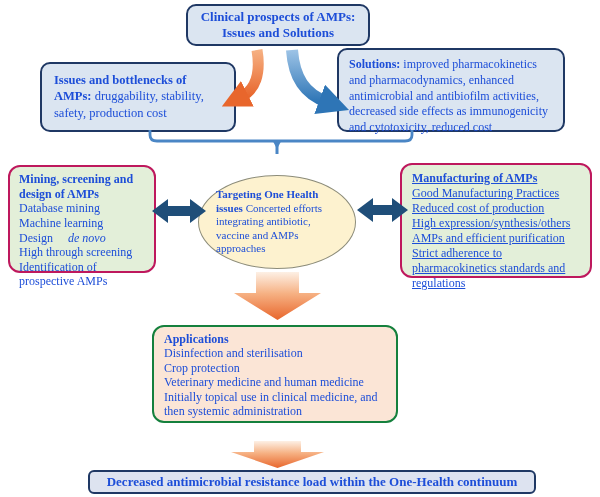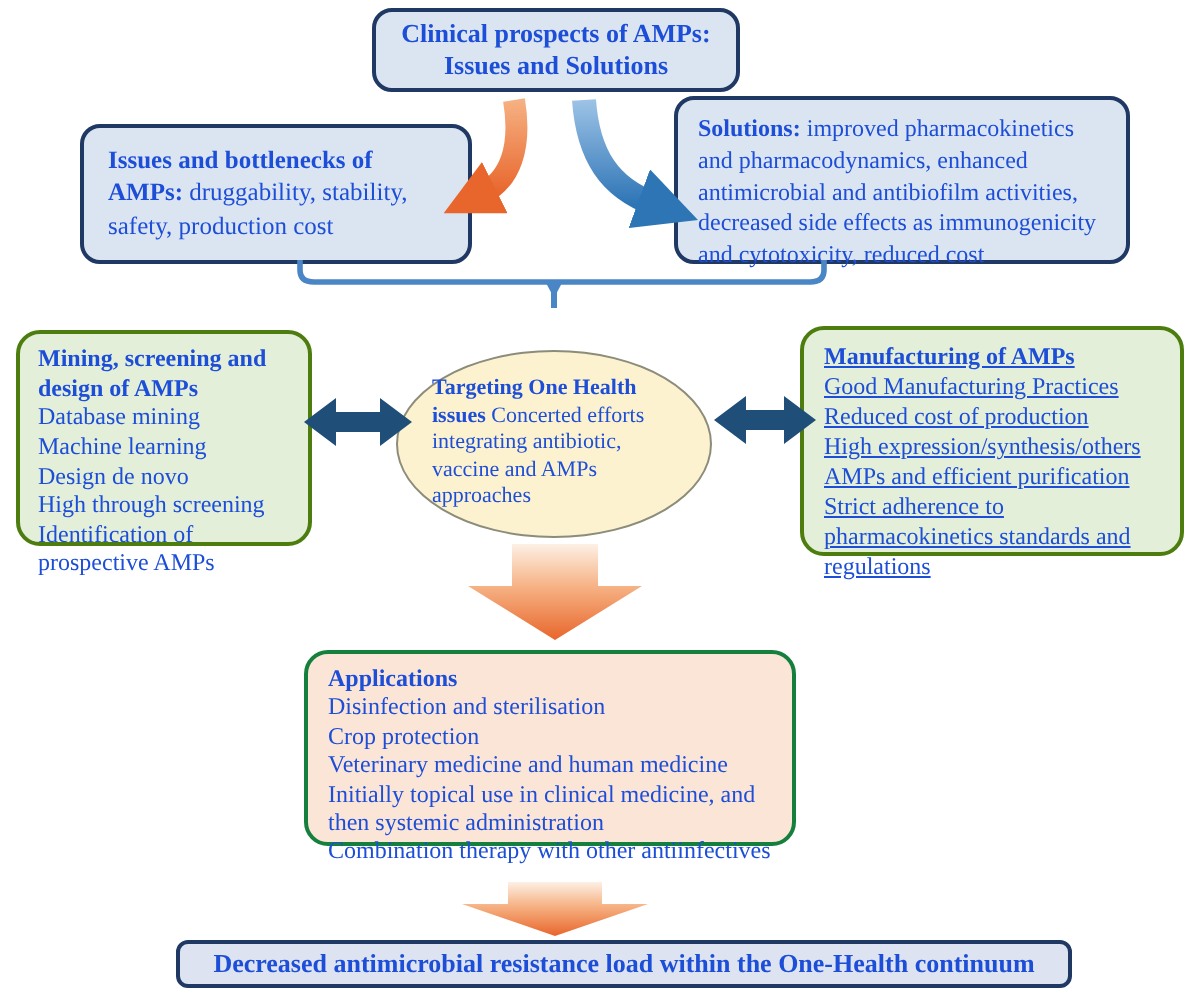--- a/index.html
+++ b/index.html
@@ -2,23 +2,23 @@
 <html><head>
 <meta charset="utf-8">
 <style>
   html,body{margin:0;padding:0;background:#fff;}
   #canvas{
     position:relative;width:600px;height:497px;background:#ffffff;
     font-family:"Liberation Serif","DejaVu Serif",serif;color:#1d4ed8;overflow:hidden;
   }
   .box{position:absolute;box-sizing:border-box;z-index:1;}
   .blue-box{background:#dbe5f1;border:2px solid #1f3864;border-radius:10px;}
-  .green-box{background:#e3efd9;border:2px solid #4d7c0f;border-radius:12px;}
+  .green-box{background:#e3efd9;border:2px solid #be185d;border-radius:12px;}
   .bold{font-weight:bold;}
-  .ital{}
+  .ital{font-style:italic;margin-left:12px;}
 
   #title-box{left:186px;top:4px;width:184px;height:42px;
     display:flex;align-items:center;justify-content:center;text-align:center;
     font-weight:bold;font-size:13px;line-height:1.25;padding:2px 6px;}
   #issues-box{left:40px;top:62px;width:196px;height:70px;
     font-size:12.5px;line-height:1.3;padding:8px 8px 4px 12px;}
   #solutions-box{left:337px;top:48px;width:228px;height:84px;
     font-size:12px;line-height:1.32;padding:7px 7px 4px 10px;}
   #mining-box{left:8px;top:165px;width:148px;height:108px;
     font-size:12px;line-height:1.22;padding:5px 5px 2px 9px;overflow:visible;}
@@ -77,21 +77,20 @@
     <div>AMPs and efficient purification</div>
     <div>Strict adherence to pharmacokinetics standards and regulations</div>
   </div>
 
   <div class="box" id="applications-box">
     <div class="bold">Applications</div>
     <div>Disinfection and sterilisation</div>
     <div>Crop protection</div>
     <div>Veterinary medicine and human medicine</div>
     <div>Initially topical use in clinical medicine, and then systemic administration</div>
-    <div>Combination therapy with other antiinfectives</div>
   </div>
 
   <div class="box blue-box" id="outcome-box">
     <span>Decreased antimicrobial resistance load within the One-Health continuum</span>
   </div>
 
   <svg id="arrow-layer" viewBox="0 0 600 497" xmlns="http://www.w3.org/2000/svg">
     <defs>
       <linearGradient id="gOrangeDown" x1="0" y1="0" x2="0" y2="1">
         <stop offset="0" stop-color="#fdf0e5"></stop>

